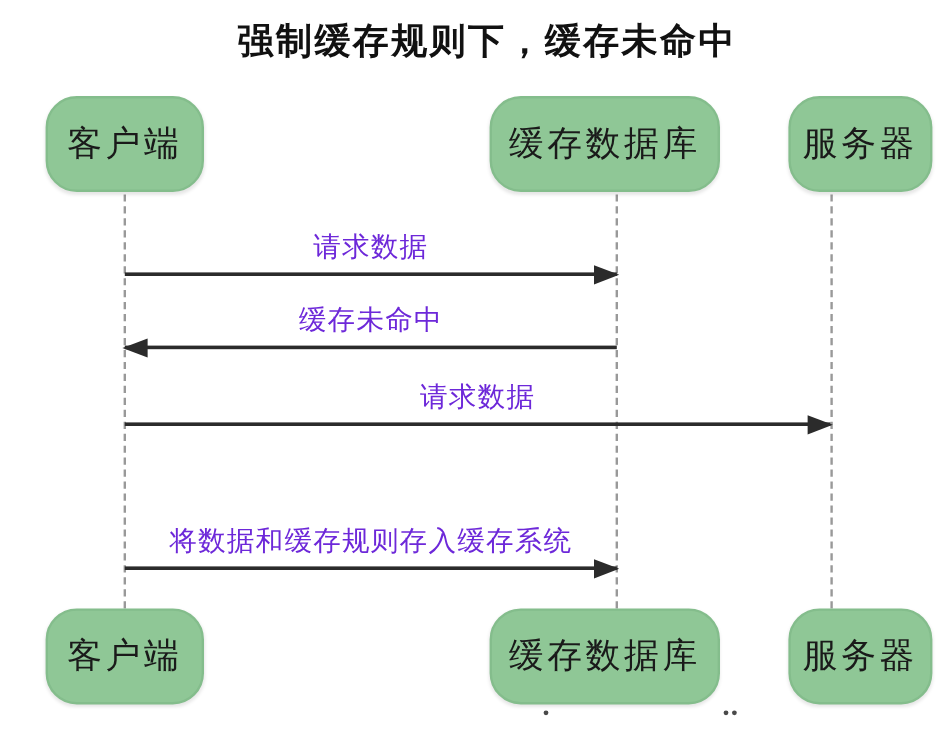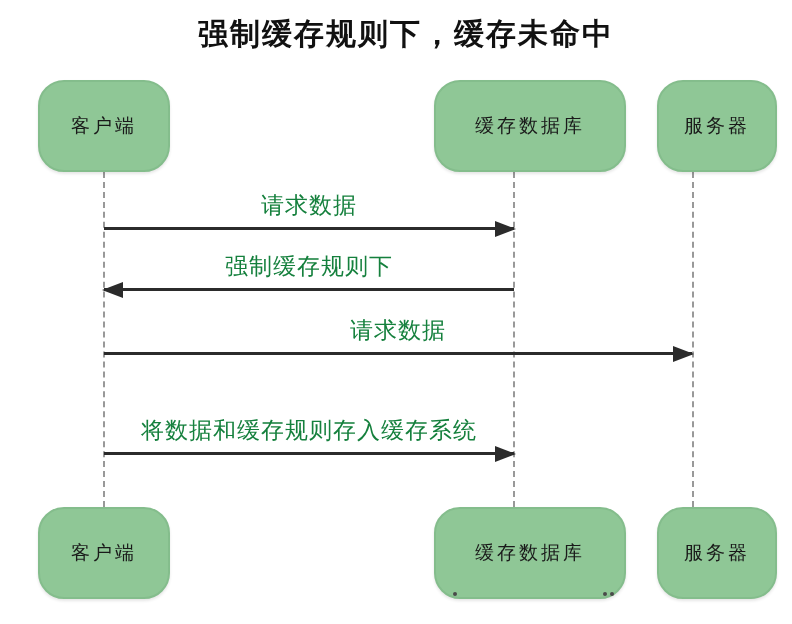--- a/index.html
+++ b/index.html
@@ -19,66 +19,66 @@
     width: 792px;
     text-align: center;
     font-size: 30px;
     font-weight: 700;
     letter-spacing: 2px;
     color: var(--title-text, #111111);
     white-space: nowrap;
   }
   .actor-box {
     position: absolute;
-    height: 92px;
+    height: 80px;
     border-radius: 26px;
     background: var(--actor-fill, #8fc796);
     border: 2px solid var(--actor-border, #84bd8c);
     box-sizing: border-box;
     display: flex;
     align-items: center;
     justify-content: center;
-    font-size: 19px;
+    font-size: 29px;
     letter-spacing: 3px;
     color: var(--actor-text, #1a1a1a);
     box-shadow: 0 2px 3px rgba(0,0,0,0.10);
     white-space: nowrap;
   }
   .row-top    { top: 80px; }
   .row-bottom { top: 507px; }
   .actor-client { left: 38px;  width: 132px; }
-  .actor-cache  { left: 434px; width: 192px; }
+  .actor-cache  { left: 408px; width: 192px; }
   .actor-server { left: 657px; width: 120px; }
 
   .lifeline {
     position: absolute;
     top: 162px;
     height: 345px;
     width: 0;
     border-left: 2px dashed var(--lifeline, #999999);
   }
   .lifeline-client { left: 103px; }
   .lifeline-cache  { left: 513px; }
   .lifeline-server { left: 692px; }
 
   .msg { position: absolute; height: 39px; }
   .msg-1 { left: 104px; width: 410px; top: 191px; }
   .msg-2 { left: 104px; width: 410px; top: 252px; }
   .msg-3 { left: 104px; width: 588px; top: 316px; }
   .msg-4 { left: 104px; width: 588px; top: 379px; }
-  .msg-5 { left: 104px; width: 410px; top: 416px; }
+  .msg-5 { left: 104px; width: 410px; top: 436px; }
 
   .msg .msg-label {
     position: absolute;
     left: 0; right: 0;
     bottom: 9px;
     text-align: center;
     font-size: 23px;
     letter-spacing: 1px;
-    color: #15803d;
+    color: #6d28d9;
     white-space: nowrap;
   }
   .msg .msg-line {
     position: absolute;
     left: 0; right: 0;
     bottom: 0;
     height: 3px;
     background: var(--arrow, #2b2b2b);
   }
   .msg .arrowhead {
@@ -122,21 +122,21 @@
     <span>服务器</span>
   </div>
 
   <div class="msg msg-1 dir-right">
     <div class="msg-label">请求数据</div>
     <div class="msg-line"></div>
     <div class="arrowhead"></div>
   </div>
 
   <div class="msg msg-2 dir-left">
-    <div class="msg-label">强制缓存规则下</div>
+    <div class="msg-label">缓存未命中</div>
     <div class="msg-line"></div>
     <div class="arrowhead"></div>
   </div>
 
   <div class="msg msg-3 dir-right">
     <div class="msg-label">请求数据</div>
     <div class="msg-line"></div>
     <div class="arrowhead"></div>
   </div>
 

